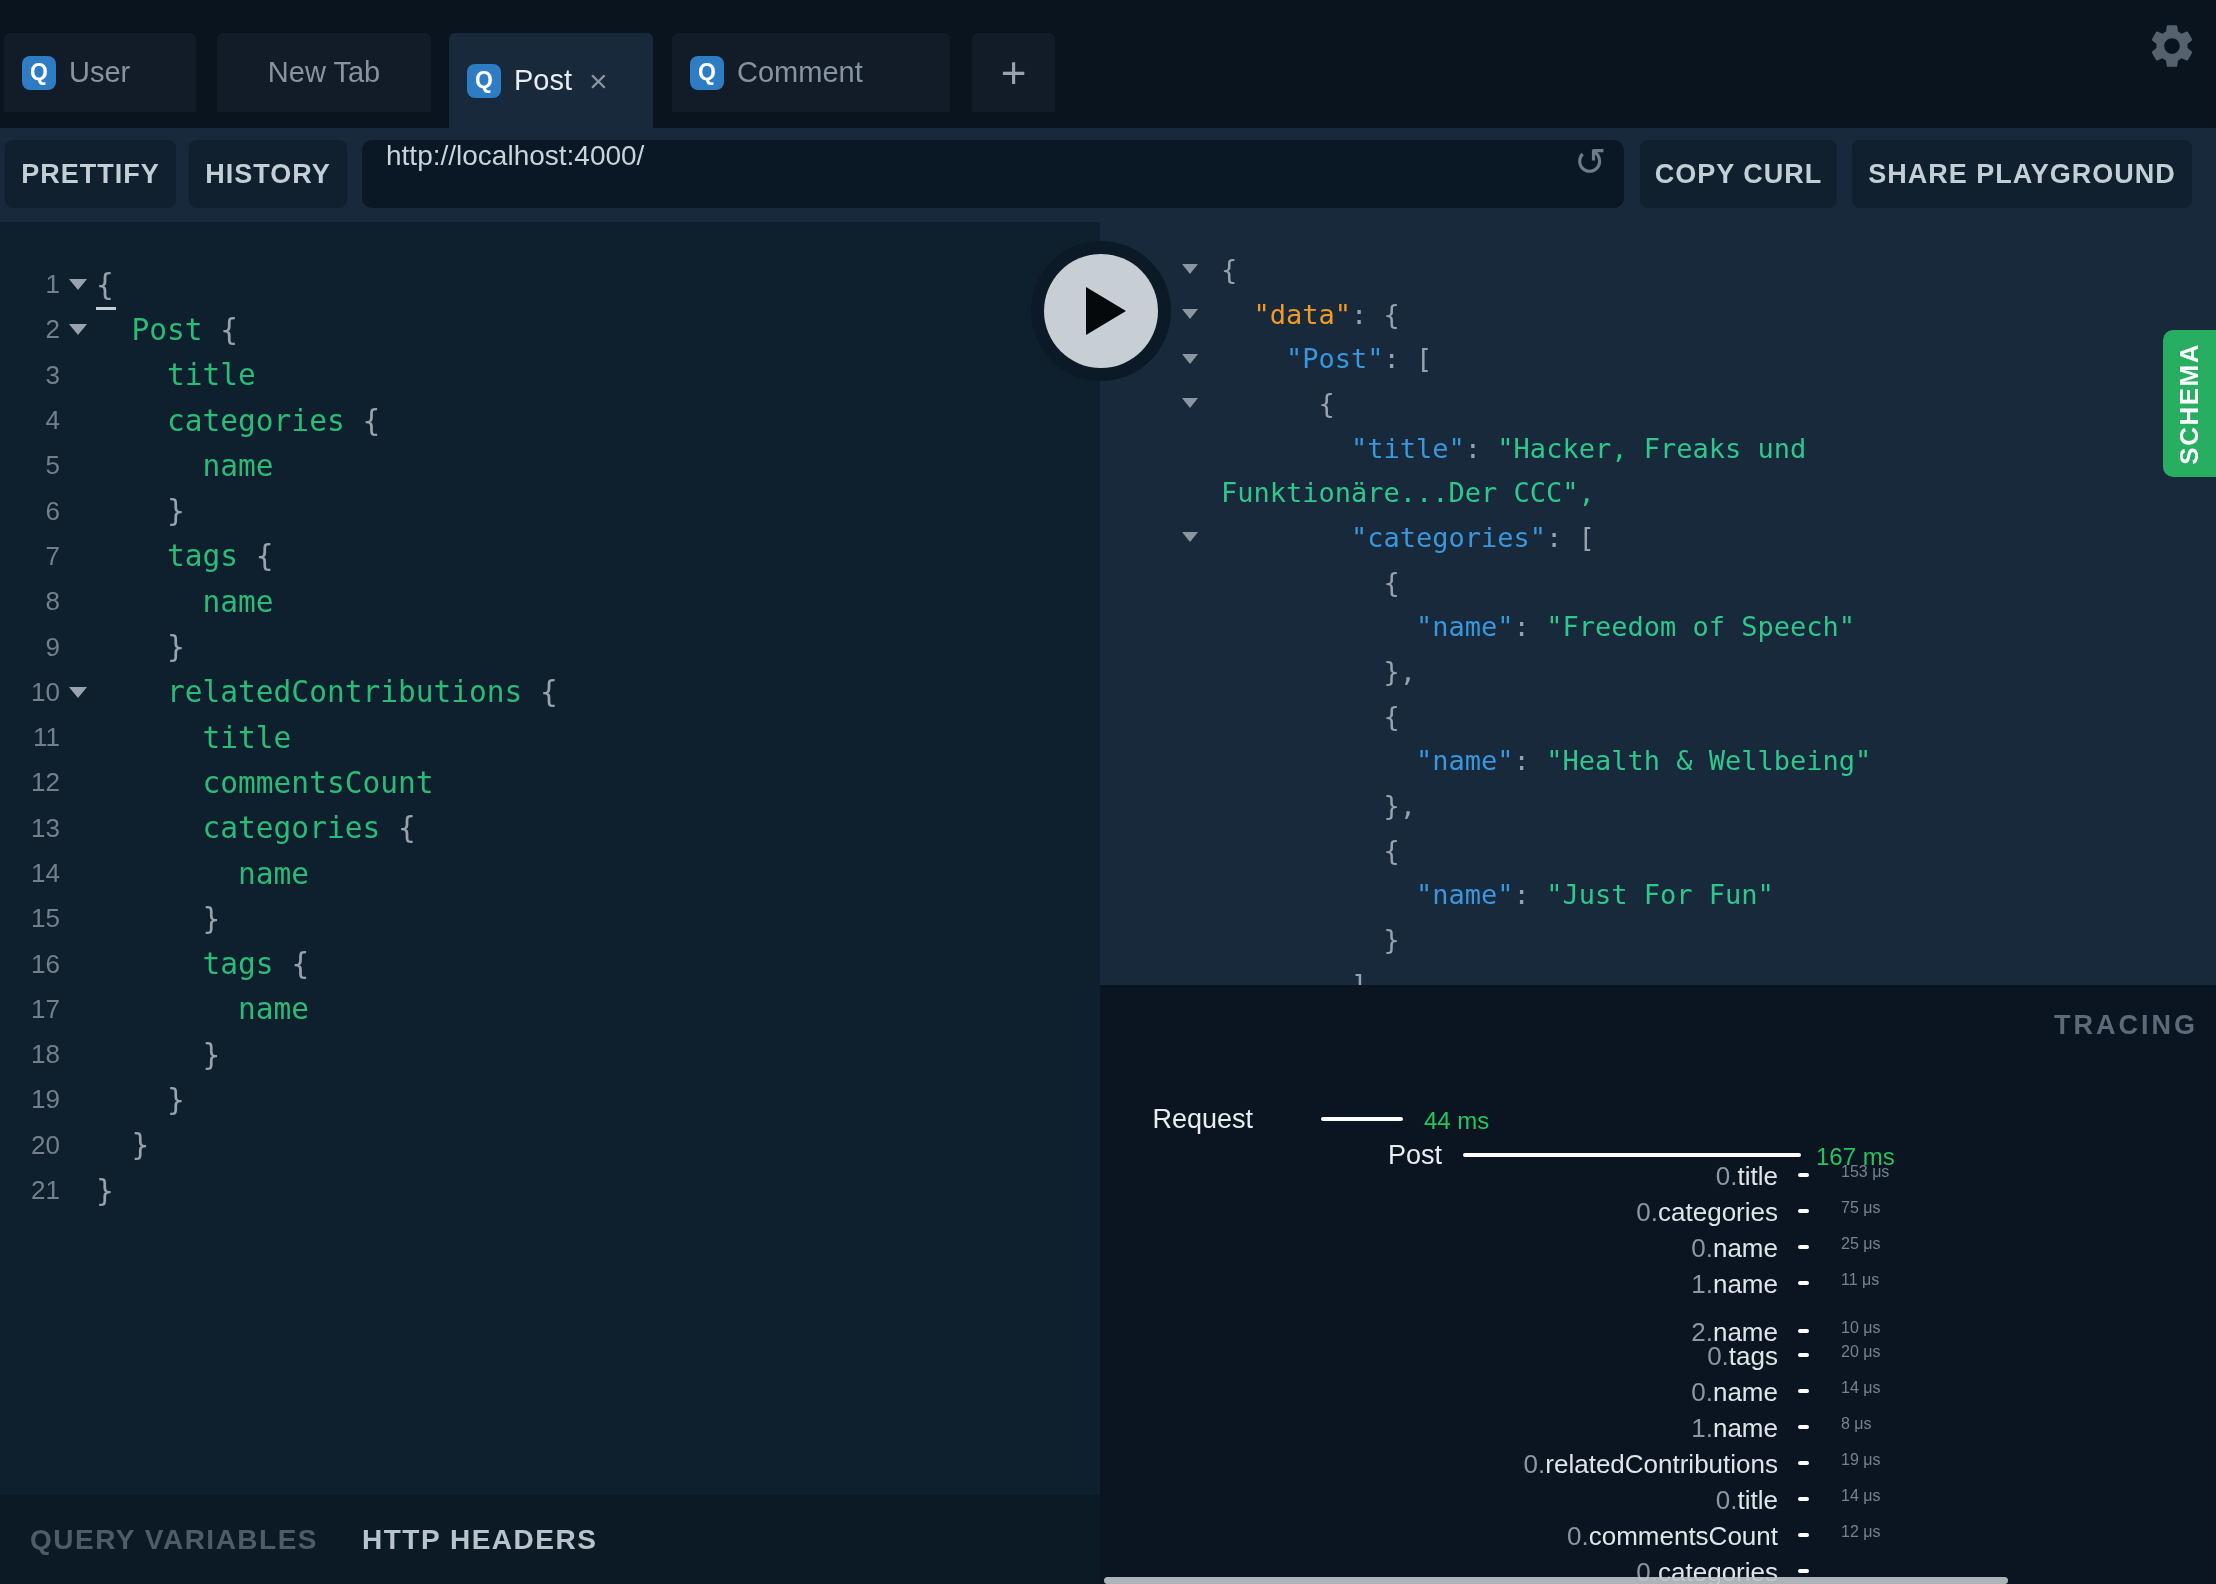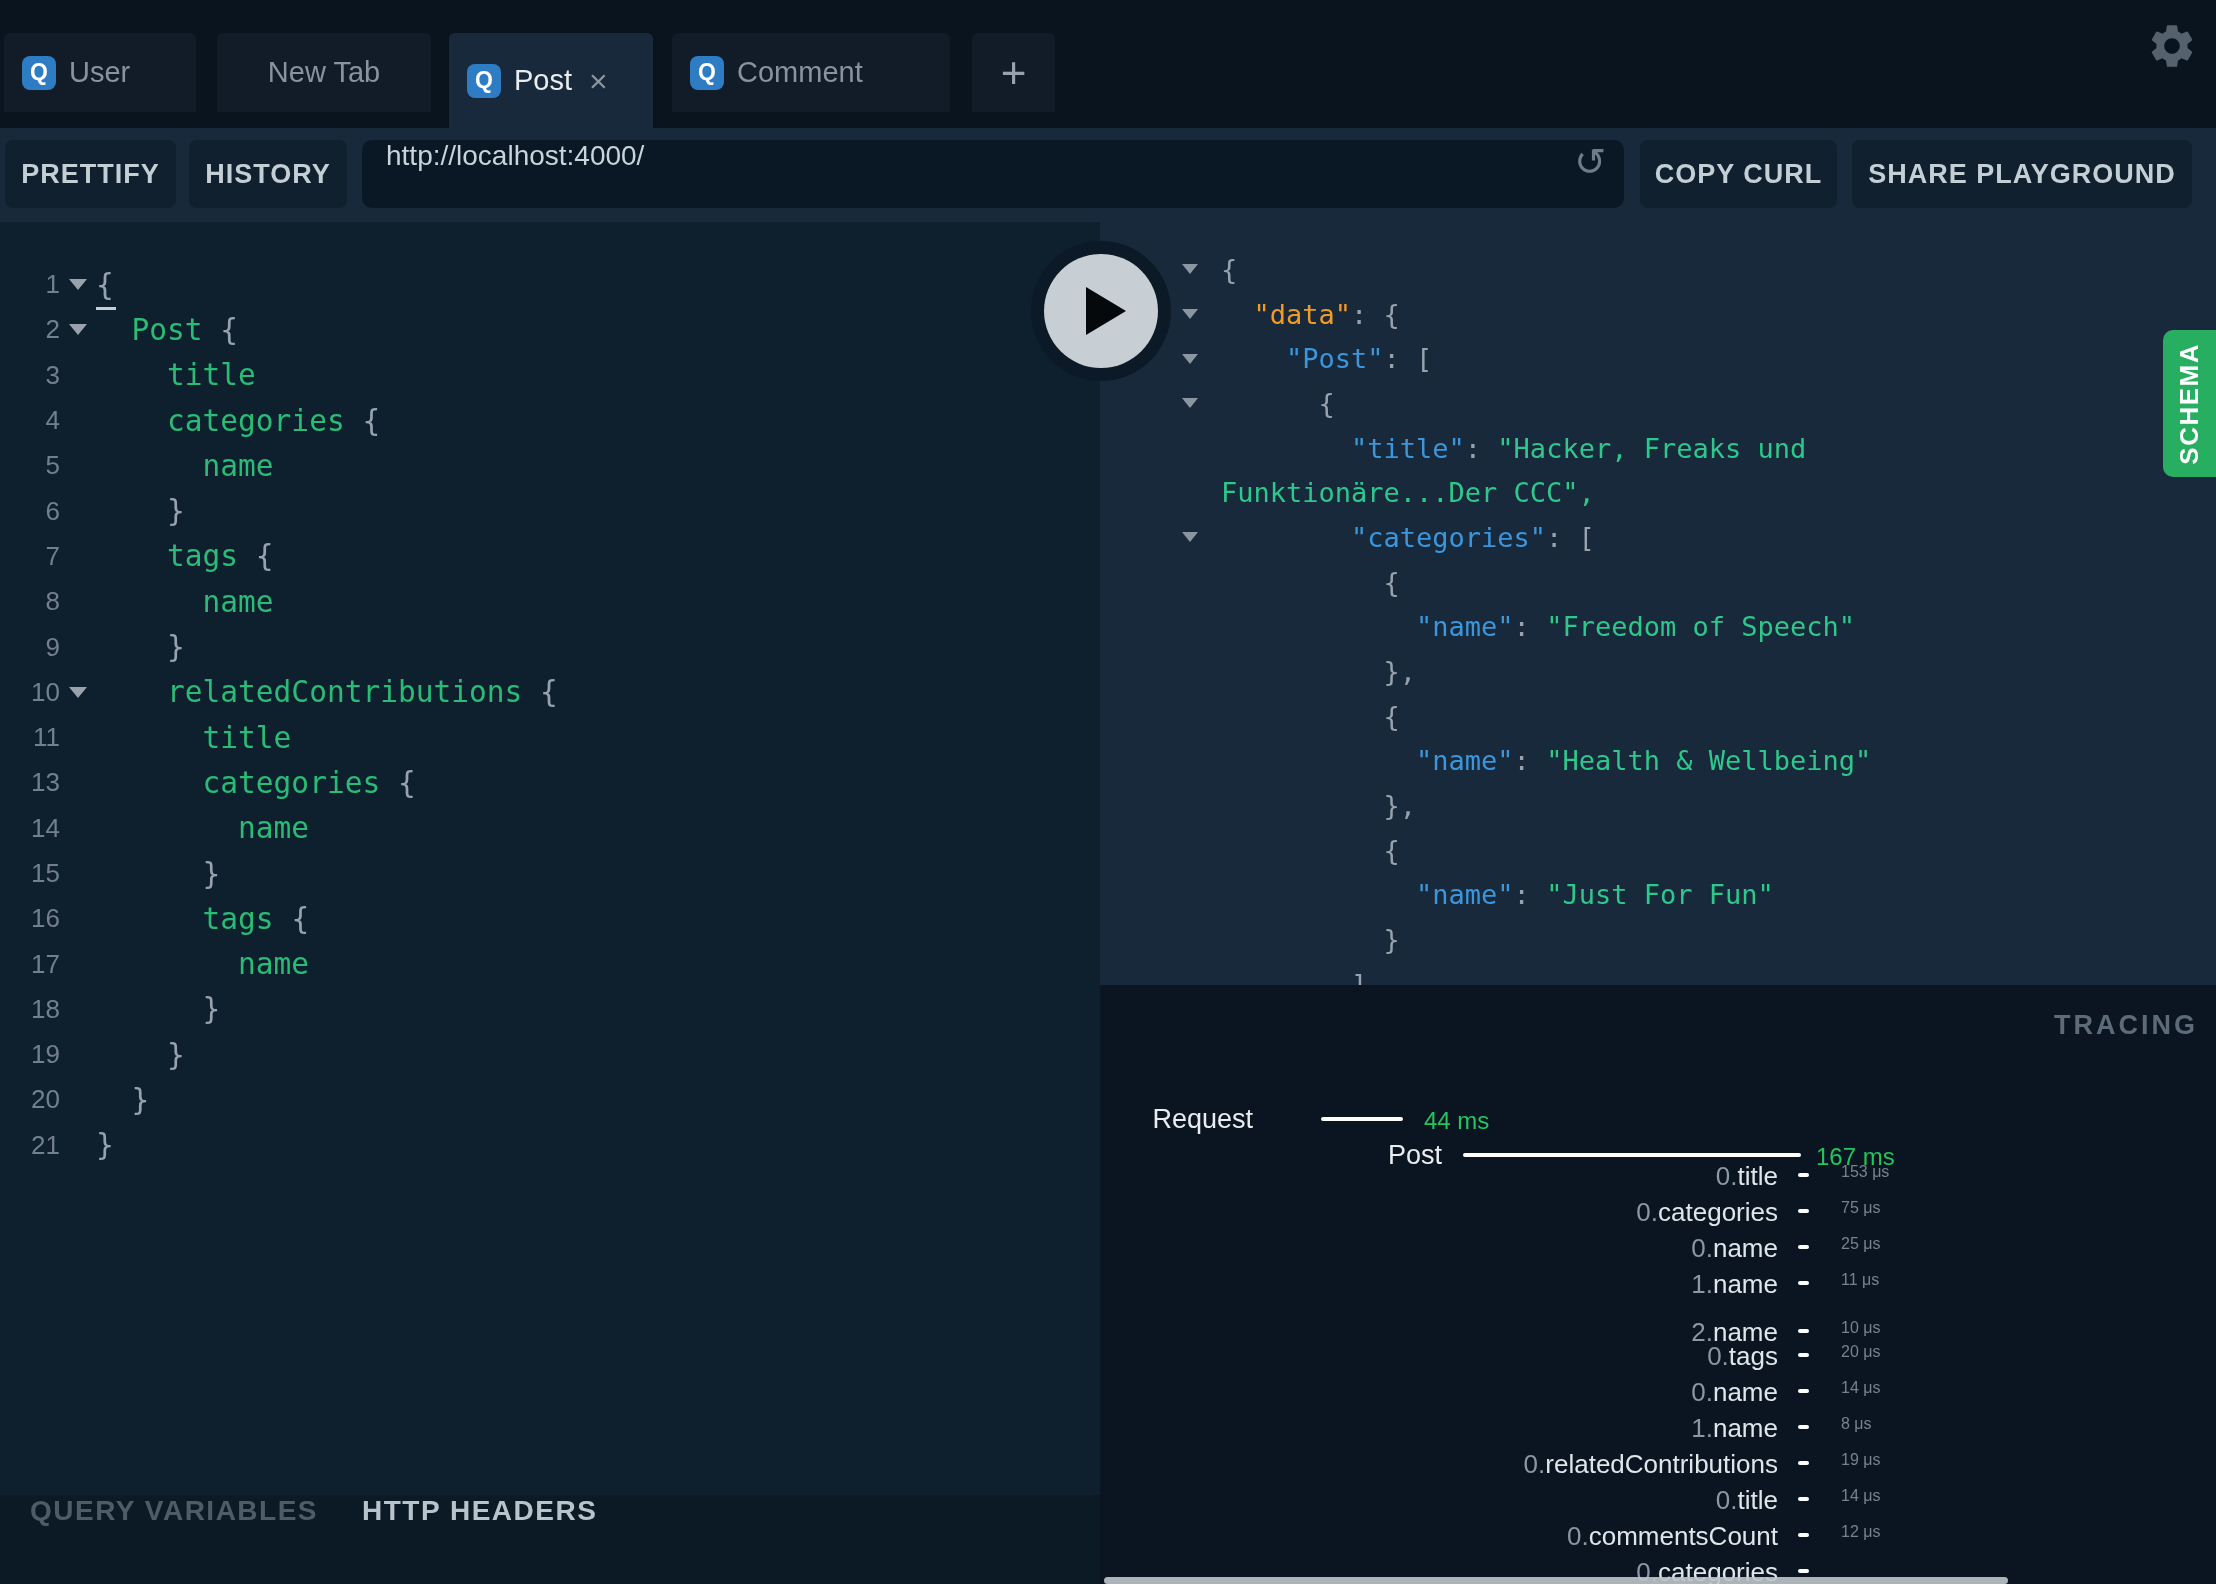--- a/index.html
+++ b/index.html
@@ -79,21 +79,21 @@
   .tr-row{position:absolute;height:30px;width:100%;}
   .tr-row .rl{position:absolute;left:0;width:678px;text-align:right;font-size:26px;top:0;white-space:nowrap;}
   .tr-row .pfx{color:#8b97a2;}
   .tr-row .fld{color:#dfe6ea;}
   .tr-row .dash{position:absolute;left:698px;top:12px;width:11px;height:4px;background:#fff;border-radius:2px;}
   .tr-row .dur{position:absolute;left:722px;top:2px;color:#76838f;font-size:16px;white-space:nowrap;margin-left:19px;}
   .scroll-thumb{position:absolute;left:4px;top:592px;width:904px;height:7px;background:rgba(190,197,203,0.9);
                 border-radius:4px;cursor:pointer;z-index:4;}
   
   .footer{position:absolute;left:0;top:1495px;width:1100px;height:89px;background:#0c1a26;
-          display:flex;align-items:flex-start;gap:44px;padding-left:30px;box-sizing:border-box;}
+          display:flex;align-items:center;gap:44px;padding-left:30px;box-sizing:border-box;}
   .footer .f-item{font-size:28px;font-weight:600;letter-spacing:1.5px;cursor:pointer;}
   .footer .dim{color:#4e5c68;}
   .footer .lit{color:#b9c3cb;}
 </style>
 </head>
 <body>
 
 <div class="topbar">
   <div id="tabs-host">
       <div class="tab" style="left: 4px; width: 192px;">
@@ -187,20 +187,25 @@
           <span class="fold-icon"></span>
         </span>
         <pre><span class="tk-f">    relatedContributions </span><span class="tk-p">{</span></pre>
       </div>
       <div class="ed-row">
         <span class="ln">11</span>
         <span class="foldc"></span>
         <pre><span class="tk-f">      title</span></pre>
       </div>
       <div class="ed-row">
+        <span class="ln">12</span>
+        <span class="foldc"></span>
+        <pre><span class="tk-f">      commentsCount</span></pre>
+      </div>
+      <div class="ed-row">
         <span class="ln">13</span>
         <span class="foldc"></span>
         <pre><span class="tk-f">      categories </span><span class="tk-p">{</span></pre>
       </div>
       <div class="ed-row">
         <span class="ln">14</span>
         <span class="foldc"></span>
         <pre><span class="tk-f">        name</span></pre>
       </div>
       <div class="ed-row">

